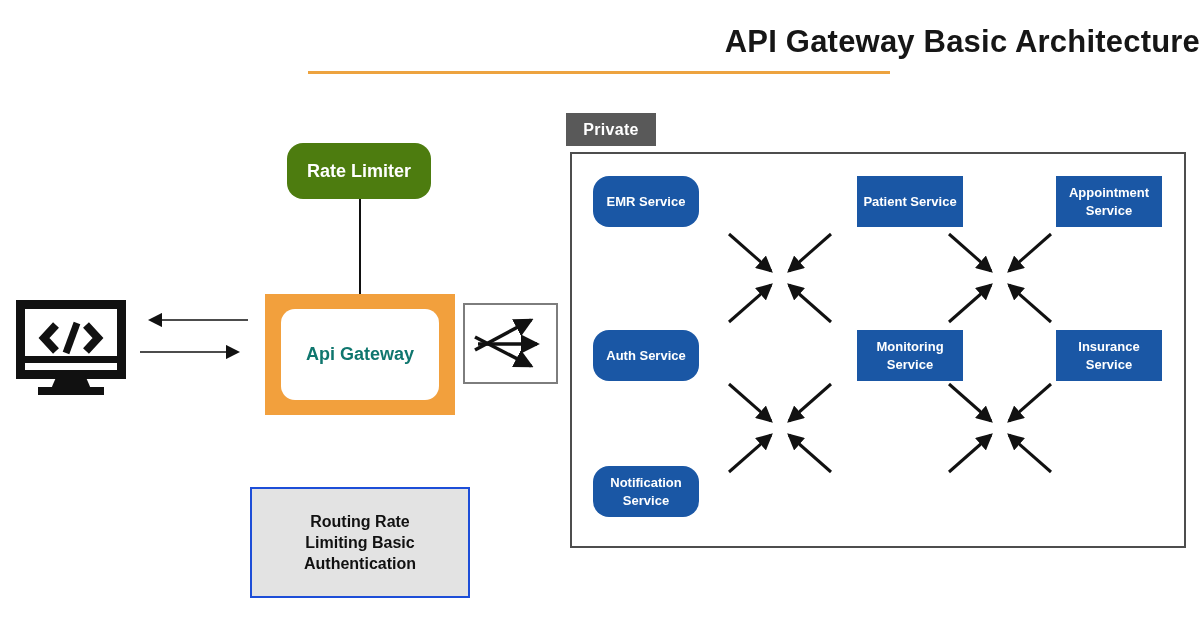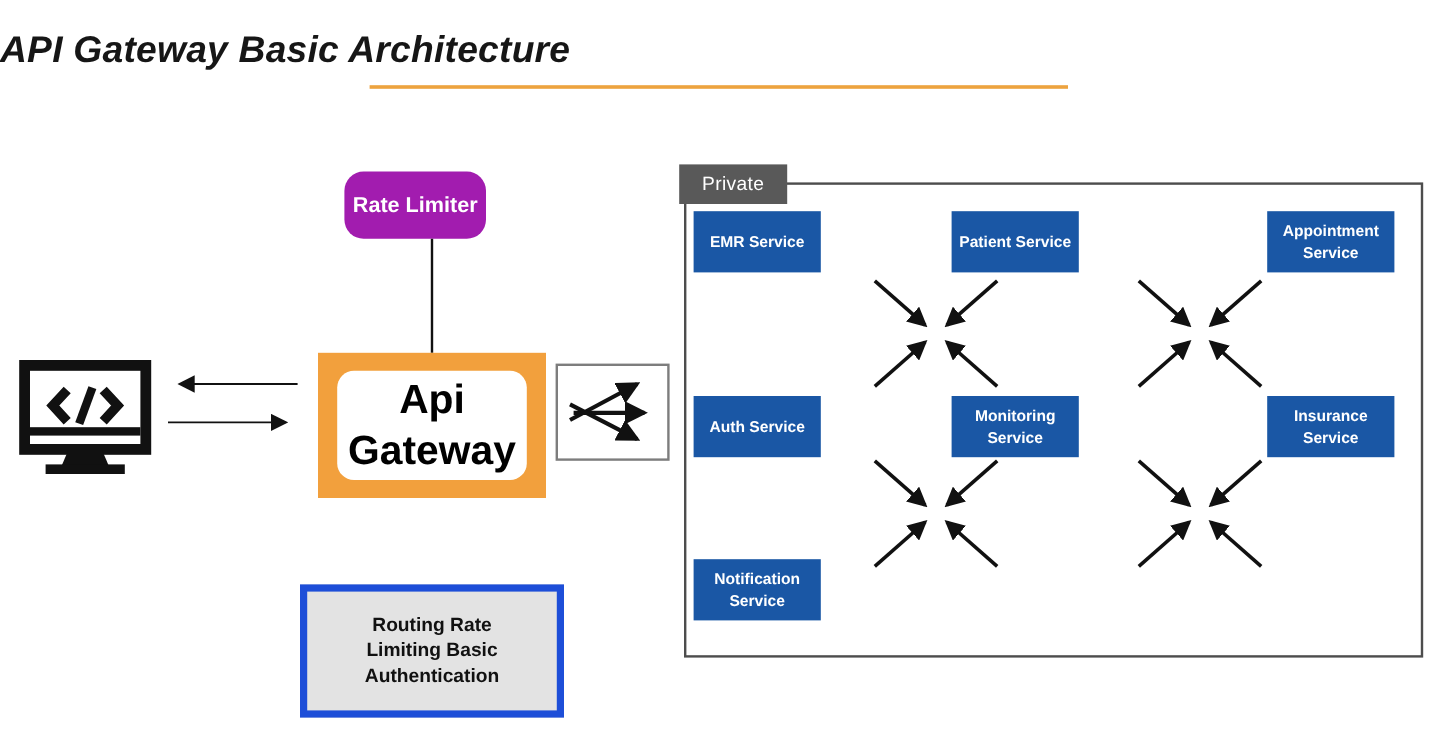--- a/index.html
+++ b/index.html
@@ -5,48 +5,47 @@
   * { margin: 0; padding: 0; box-sizing: border-box; }
   html, body { width: 1200px; height: 630px; background: #ffffff; overflow: hidden; }
   body { font-family: "Liberation Sans", "DejaVu Sans", sans-serif; position: relative; }
 
   .stage { position: absolute; inset: 0; width: 1200px; height: 630px; }
 
   .abs { position: absolute; }
 
   .title {
     left: 0; top: 24px; width: 1200px;
-    text-align: left; font-size: 31px; font-weight: 700; color: #161616;
+    text-align: right; font-size: 31px; font-weight: 700; color: #161616;
     letter-spacing: 0.2px;
-    font-style: italic;
   }
   .title-underline {
     left: 308px; top: 71px; width: 582px; height: 3px; background: #EDA33F;
   }
 
   .rate-limiter {
-    left: 287px; top: 143px; width: 118px; height: 56px;
-    background: #a21caf; border-radius: 16px;
+    left: 287px; top: 143px; width: 144px; height: 56px;
+    background: #4d7c0f; border-radius: 16px;
     display: flex; align-items: center; justify-content: center;
     color: #ffffff; font-size: 18px; font-weight: 700;
   }
 
   .rl-connector {
     left: 359px; top: 199px; width: 2px; height: 95px; background: #111111;
   }
 
   .gateway {
     left: 265px; top: 294px; width: 190px; height: 121px;
     background: #F2A03D;
     display: flex; align-items: center; justify-content: center;
   }
   .gateway-inner {
     width: 158px; height: 91px; background: #ffffff; border-radius: 14px;
     display: flex; align-items: center; justify-content: center;
-    text-align: center; font-size: 34px; font-weight: 700; color: #000000;
+    text-align: center; font-size: 18px; font-weight: 700; color: #0f766e;
     line-height: 1.25; padding: 4px 12px;
   }
 
   .client-icon { left: 14px; top: 298px; }
 
   .client-arrows { left: 138px; top: 306px; }
 
   .fanout-box {
     left: 463px; top: 303px; width: 95px; height: 81px;
     background: #ffffff; border: 2px solid #7d7d7d;
@@ -54,41 +53,41 @@
   }
 
   .private-zone {
     left: 570px; top: 152px; width: 616px; height: 396px;
     border: 2px solid #4d4d4d; background: #ffffff;
   }
   .private-tag {
     left: 566px; top: 113px; width: 90px; height: 33px;
     background: #595959; color: #ffffff;
     display: flex; align-items: center; justify-content: center;
-    font-size: 16px; font-weight: 400; letter-spacing: 0.3px; margin-top: 24px;
+    font-size: 16px; font-weight: 700; letter-spacing: 0.3px;
   }
 
   .service {
     width: 106px; height: 51px; background: #1A57A5;
     color: #ffffff; font-size: 13px; font-weight: 700;
     display: flex; align-items: center; justify-content: center;
     text-align: center; line-height: 1.35; padding: 2px 6px;
   }
   .svc-r1 { top: 176px; } .svc-r2 { top: 330px; } .svc-r3 { top: 466px; }
-  .svc-c1 { left: 578px; } .svc-c2 { left: 793px; } .svc-c3 { left: 1056px; }
+  .svc-c1 { left: 593px; border-radius: 16px; } .svc-c2 { left: 857px; } .svc-c3 { left: 1056px; }
 
   .cluster { width: 130px; height: 100px; }
   .cl-1 { left: 715px; top: 228px; }
   .cl-2 { left: 935px; top: 228px; }
   .cl-3 { left: 715px; top: 378px; }
   .cl-4 { left: 935px; top: 378px; }
 
   .features-box {
     left: 250px; top: 487px; width: 220px; height: 111px;
-    background: #E3E3E3; border: 6px solid #1d4ed8;
+    background: #E3E3E3; border: 2px solid #1d4ed8;
     display: flex; flex-direction: column; align-items: center; justify-content: center;
     font-size: 16px; font-weight: 700; color: #111111; line-height: 21px;
     text-align: center;
   }
 
   svg line, svg polyline { stroke: #111111; }
 </style>
 </head>
 <body>
 

